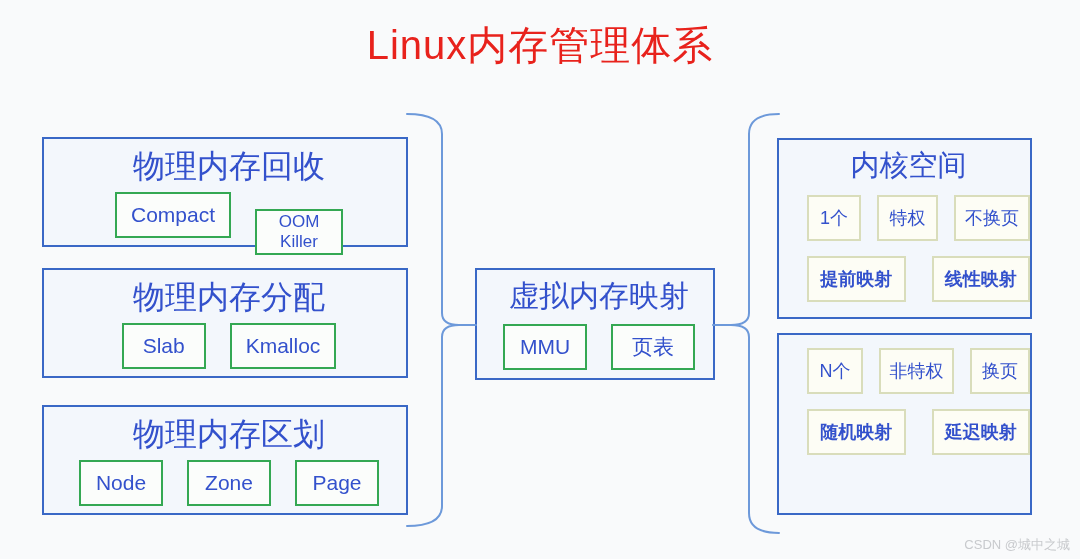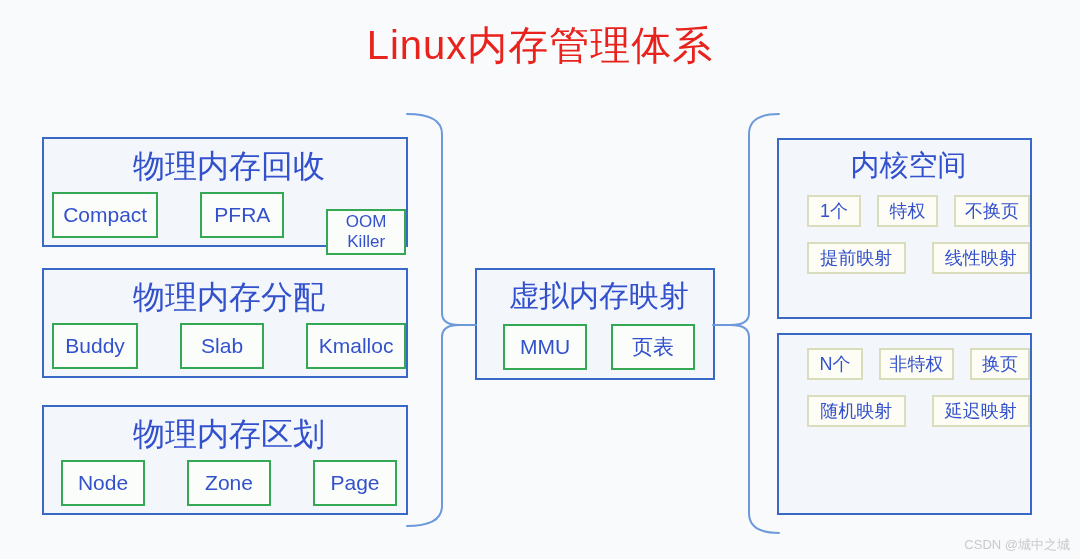--- a/index.html
+++ b/index.html
@@ -36,38 +36,38 @@
   .panel-center{left:475px;top:268px;width:240px;height:112px;padding-top:4px;}
   .panel-right{left:777px;width:255px;padding-top:4px;}
   .panel-title{
     text-align:center;color:var(--text-blue);
     font-size:32px;line-height:46px;white-space:nowrap;
   }
   .panel-center .panel-title{font-size:30px;line-height:44px;}
   .panel-right .panel-title{font-size:29px;line-height:42px;}
   .chip-row{
     display:flex;justify-content:center;align-items:flex-start;
-    gap:42px;margin-top:3px;
+    gap:24px;margin-top:3px;
   }
   .panel-center .chip-row{gap:24px;margin-top:6px;}
   .chip{
     box-sizing:border-box;height:46px;min-width:84px;padding:0 14px;
     display:flex;align-items:center;justify-content:center;
     border:2px solid var(--chip-border-green);
     background:var(--chip-fill);
     color:var(--text-blue);font-size:21px;text-align:center;
   }
   .chip-oom{width:88px;min-width:0;padding:0 6px;font-size:17px;line-height:1.2;margin-top:17px;}
   .chip-row-right{
     display:flex;justify-content:flex-start;align-items:flex-start;
     gap:16px;margin-top:9px;padding-left:20px;
   }
-  .chip-row-right.row2{gap:26px;margin-top:15px;}
+  .chip-row-right.row2{gap:26px;margin-top:15px;font-weight:bold;}
   .chip-olive{
-    box-sizing:border-box;height:32px;padding:0 13px;min-width:52px;
+    box-sizing:border-box;height:46px;padding:0 13px;min-width:52px;
     display:flex;align-items:center;justify-content:center;
     border:2px solid var(--chip-border-olive);
     background:var(--chip-fill-olive);
     color:var(--text-blue);font-size:18px;white-space:nowrap;
   }
   .brace{position:absolute;}
   .brace path{fill:none;stroke:var(--brace-blue);stroke-width:2;stroke-linecap:round;}
   .watermark{
     position:absolute;right:10px;bottom:5px;
     color:var(--watermark-gray);font-size:13px;
@@ -75,29 +75,27 @@
 </style>
 </head>
 <body>
 
 <div class="main-title">Linux内存管理体系</div>
 
 <div class="panel panel-left" style="top:137px">
   <div class="panel-title">物理内存回收</div>
   <div class="chip-row">
     <div class="chip">Compact</div>
-    <div class="chip">PFRA</div>
     <div class="chip chip-oom">OOM Killer</div>
   </div>
 </div>
 
 <div class="panel panel-left" style="top:268px">
   <div class="panel-title">物理内存分配</div>
   <div class="chip-row">
-    <div class="chip">Buddy</div>
     <div class="chip">Slab</div>
     <div class="chip">Kmalloc</div>
   </div>
 </div>
 
 <div class="panel panel-left" style="top:405px">
   <div class="panel-title">物理内存区划</div>
   <div class="chip-row">
     <div class="chip">Node</div>
     <div class="chip">Zone</div>

